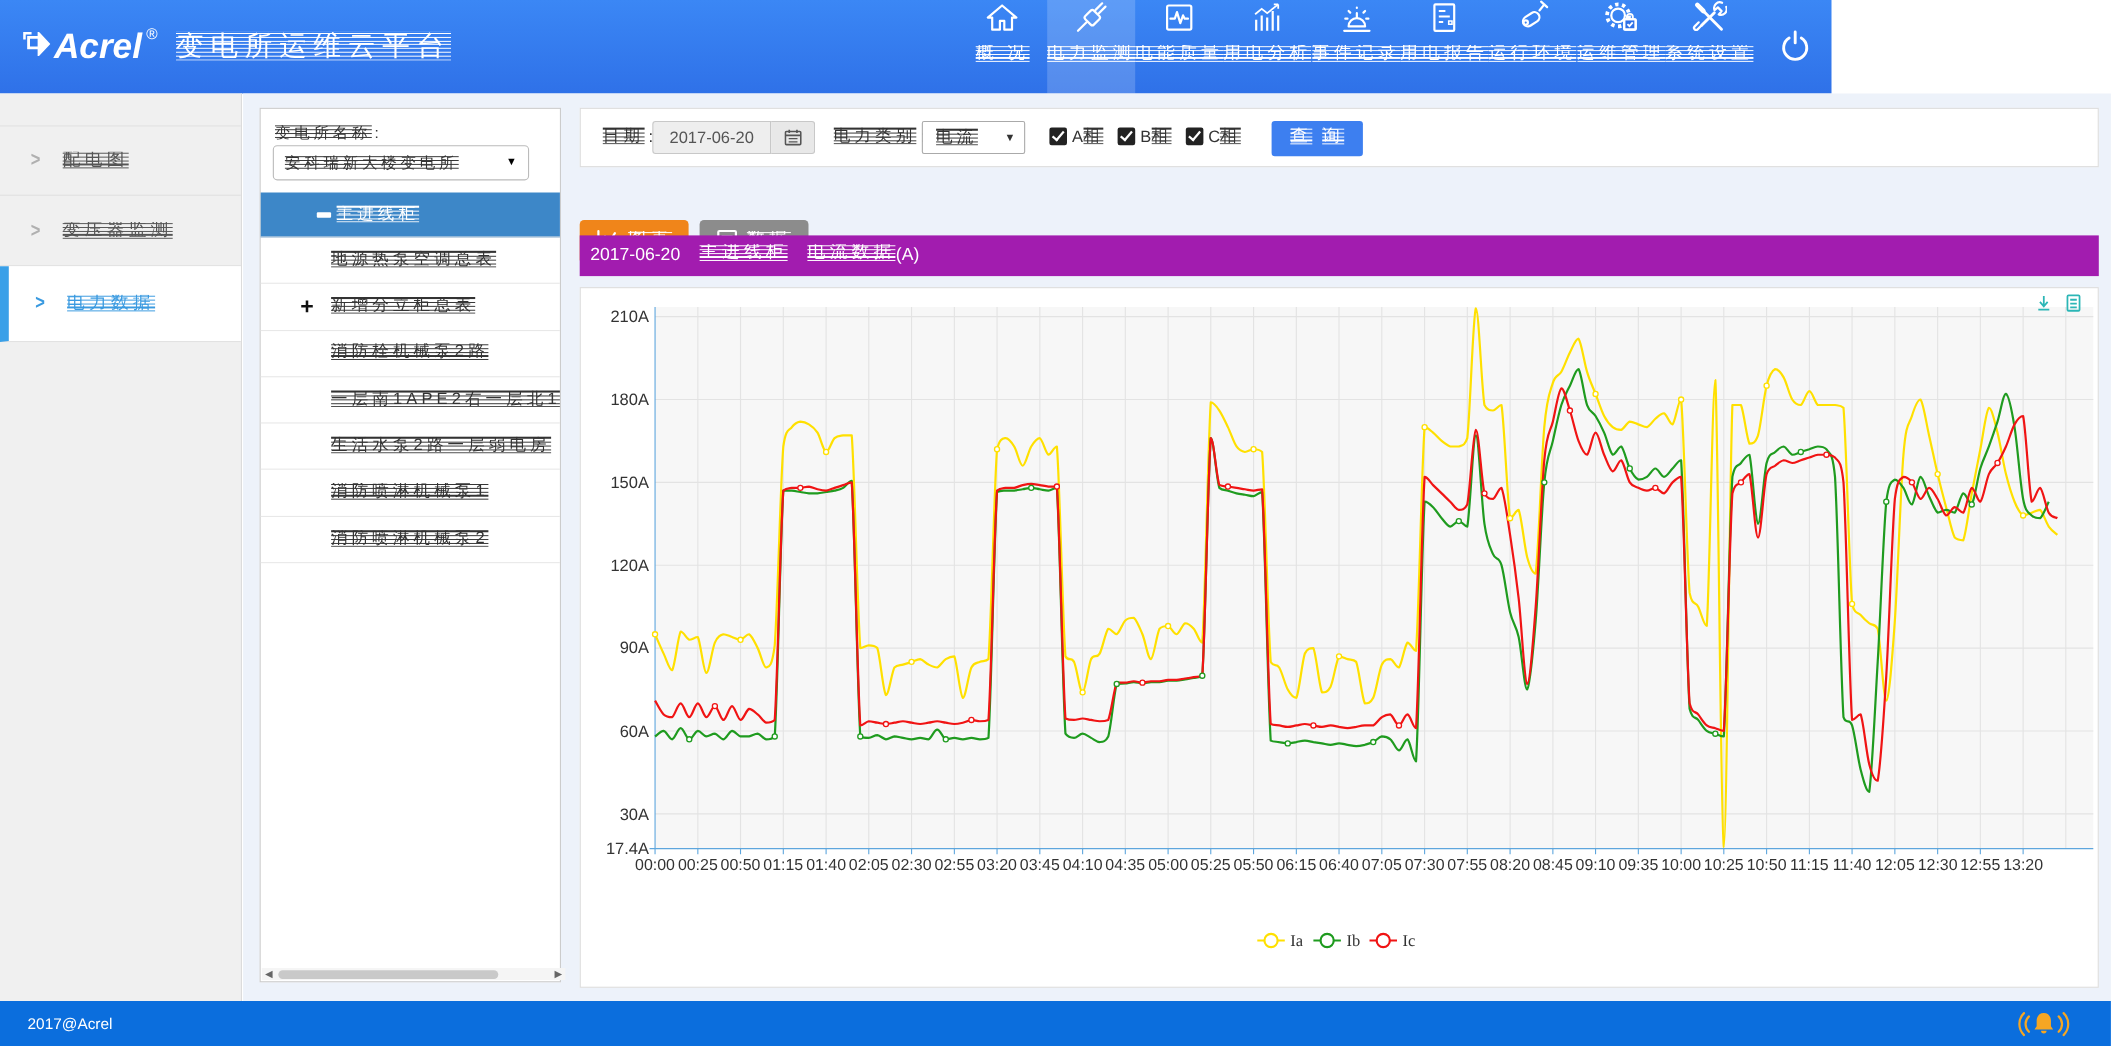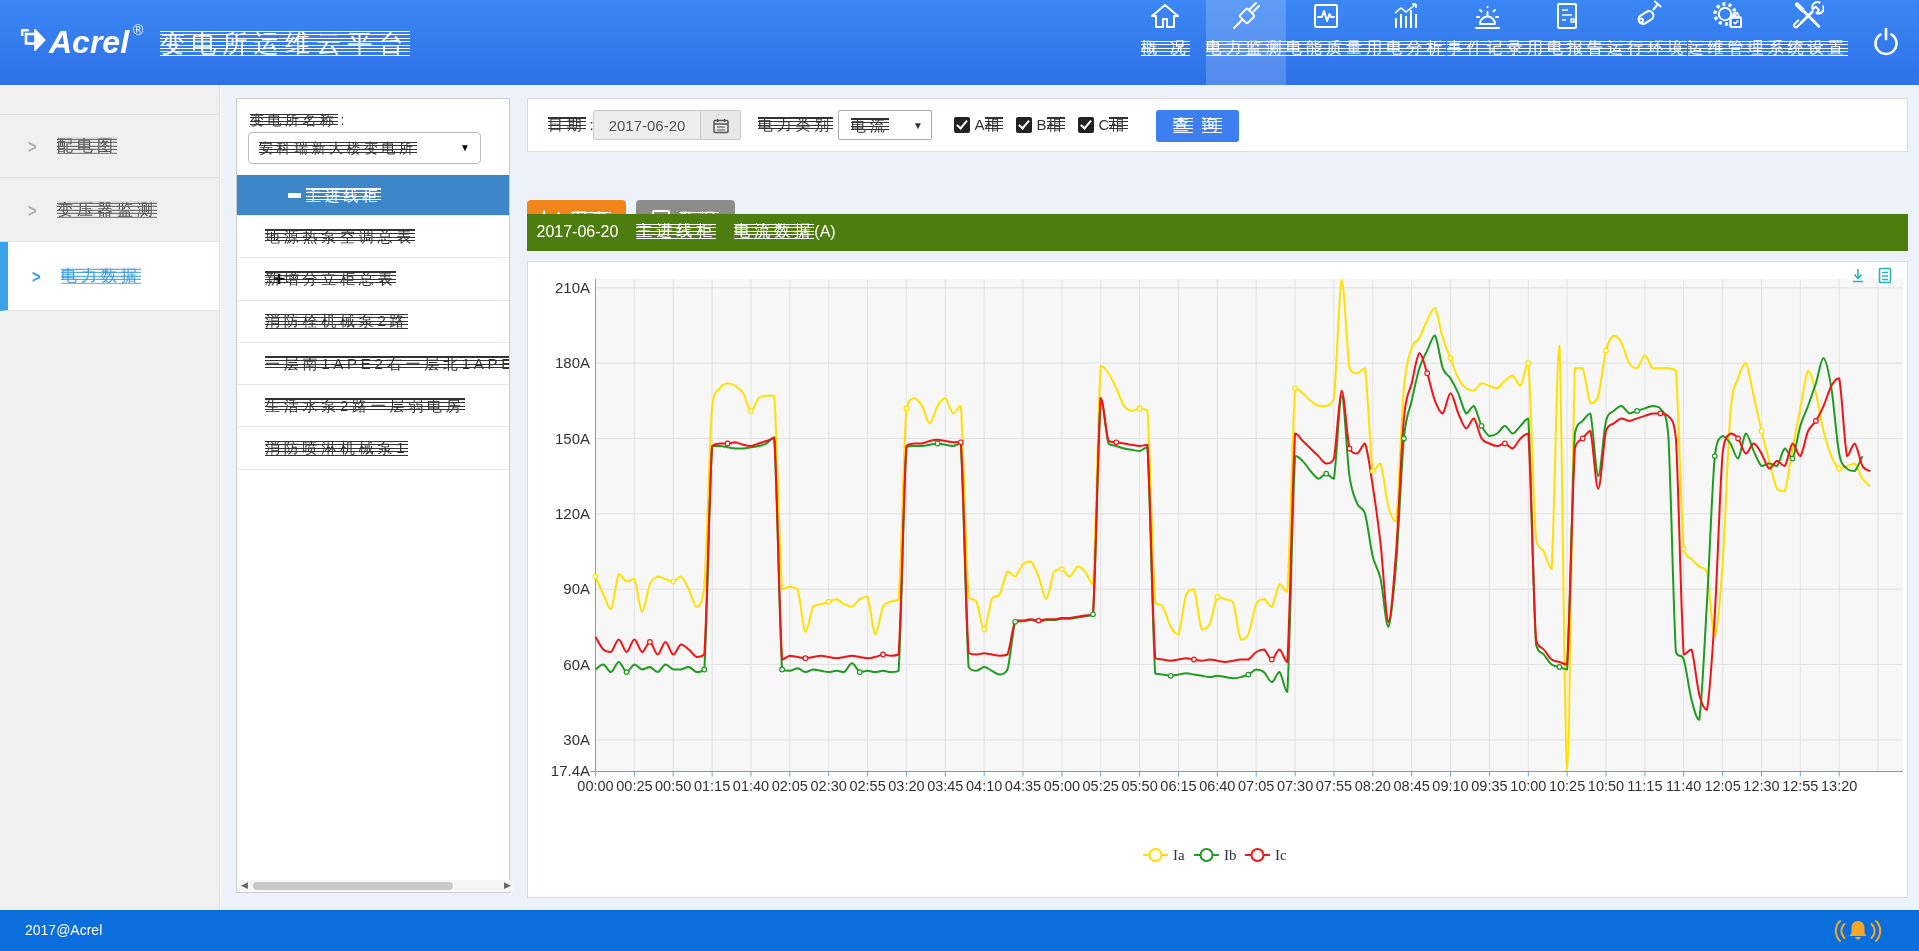--- a/index.html
+++ b/index.html
@@ -1,18 +1,18 @@
 <!DOCTYPE html>
 <html><head><meta charset="utf-8"><title>变电所运维云平台</title>
 <style>
 * { margin:0; padding:0; box-sizing:border-box; }
 html,body { width:1919px; height:951px; overflow:hidden; font-family:"Liberation Sans",sans-serif; background:#fff; }
 .cn { display:inline-block; height:1.02em; line-height:1.04em; overflow:hidden; vertical-align:-0.14em; letter-spacing:.25em; background-image: repeating-linear-gradient(180deg, currentColor 0 1px, transparent 1px 3.4px); background-position: 0 1px; background-repeat: repeat-y; background-size: 100% 100%; }
 
-#header { position:absolute; left:0; top:0; width:1919px; height:85px; background:linear-gradient(180deg,#3b87f5,#2f71e8); }
+#header { position:absolute; left:0; top:0; width:1665px; height:85px; background:linear-gradient(180deg,#3b87f5,#2f71e8); }
 #logo { position:absolute; left:21px; top:29px; }
 #acrel { position:absolute; left:49px; top:24px; color:#fff; font-size:32px; font-weight:bold; font-style:italic; }
 #reg { position:absolute; left:133px; top:22px; color:#fff; font-size:14px; }
 #title { position:absolute; left:160px; top:29px; color:#fff; font-size:25px; }
 #nav { position:absolute; right:71px; top:0; height:85px; display:flex; }
 .nav-item { width:80.3px; height:85px; text-align:center; color:#fff; }
 .nav-item.active { background:rgba(255,255,255,0.18); }
 .nav-label { font-size:16px; margin-top:4px; white-space:nowrap; }
 #power { position:absolute; right:18px; top:26px; }
 
@@ -25,21 +25,21 @@
 .sitem.active .chev { color:#3a9ae0; left:24px; }
 .sitem.active .stxt { left:53px; }
 
 #content { position:absolute; left:221px; top:85px; width:1698px; height:825px; background:#edf2fa; }
 
 #treepanel { position:absolute; left:15px; top:13px; width:274px; height:795px; background:#fff; border:1px solid #ccc; }
 #treepanel .lbl { margin:13px 0 0 13px; font-size:14px; color:#333; height:17px; line-height:17px; }
 #treesel { margin:3px 0 0 11px; width:233px; height:32px; border:1px solid #bbb; border-radius:4px; background:#fff; position:relative; font-size:14px; color:#333; line-height:30px; padding-left:10px; }
 #treesel .car { position:absolute; right:10px; top:0; font-size:10px; color:#000; }
 #tree { margin-top:11px; }
-.trow { position:relative; height:42.3px; line-height:42.3px; border-bottom:1px solid #e8e8e8; font-size:15px; color:#333; padding-left:28px; white-space:nowrap; overflow:hidden; }
+.trow { position:relative; height:42.3px; line-height:42.3px; border-bottom:1px solid #e8e8e8; font-size:15px; color:#333; padding-left:64px; white-space:nowrap; overflow:hidden; }
 .trow.sel { background:#3d87c8; color:#fff; padding-left:69px; height:41px; line-height:41px; }
 .minus { position:absolute; left:51px; top:18px; width:13px; height:4.5px; background:#fff; border-radius:1px; }
 .plus { position:absolute; left:36px; top:0; font-size:21px; font-weight:bold; color:#111; }
 #hscroll { position:absolute; left:1px; bottom:1px; width:276px; height:11px; background:#f5f5f5; }
 #hscroll .thumb { position:absolute; left:15px; top:1.5px; width:200px; height:8px; background:#c9c9c9; border-radius:4px; }
 #hscroll .ar { position:absolute; top:0; font-size:9px; color:#666; line-height:11px; }
 
 #controls { position:absolute; left:305.5px; top:13px; width:1381px; height:53.5px; background:#fff; border:1px solid #ddd; }
 .inline { position:absolute; top:11px; height:30px; line-height:30px; font-size:15px; color:#333; }
 #dateinput { left:65.5px; width:108px; background:#eee; border:1px solid #c8c8c8; border-radius:3px 0 0 3px; text-align:center; color:#555; }
@@ -49,21 +49,21 @@
 .cb { display:inline-block; width:16px; height:16px; background:#222; border-radius:2px; vertical-align:-3px; margin-right:5px; position:relative; }
 .cb:after { content:""; position:absolute; left:5px; top:1px; width:4px; height:9px; border:solid #fff; border-width:0 2.5px 2.5px 0; transform:rotate(40deg); }
 #querybtn { left:628.5px; width:83px; height:32px; line-height:32px; background:#3d7ff0; color:#fff; text-align:center; border-radius:3px; font-size:16px; }
 
 .tab { position:absolute; top:79px; height:39.5px; line-height:39.5px; color:#fff; font-size:16px; border-radius:4px; text-align:center;margin-top:36px; }
 #tab1 { left:305.5px; width:99.5px; background:#f0851a; }
 #tab1:after { content:""; position:absolute; left:44px; top:39.5px; border:8px solid transparent; border-top:9px solid #f0851a; border-bottom:none; }
 #tab2 { left:414.5px; width:99.5px; background:#8c8c8c; }
 .tab svg { vertical-align:-6px; margin-right:8px; }
 
-#banner { position:absolute; left:305.5px; top:129px; width:1381px; height:36.6px; background:#4d7c0f; color:#fff; line-height:36.6px; font-size:16px; }
+#banner { position:absolute; left:305.5px; top:129px; width:1381px; height:36.6px; background:#a21caf; color:#fff; line-height:36.6px; font-size:16px; }
 #banner span.t { margin-left:10px; } #banner span.t2 { margin-left:18px; }
 #banner .cn { margin-left:0; }
 
 #chartpanel { position:absolute; left:305.5px; top:176px; width:1381px; height:636.5px; background:#fff; border:1px solid #ddd; }
 
 #footer { position:absolute; left:0; top:910px; width:1919px; height:41px; background:#0b6edd; color:#fff; }
 #footer .txt { position:absolute; left:25px; top:12px; font-size:14px; }
 #bell { position:absolute; right:35px; top:7px; }
 </style></head>
 <body>
@@ -164,20 +164,21 @@
     <div class="lbl"><span class="cn ">变电所名称</span><span style="margin-left:3px">:</span></div>
     <div id="treesel"><span class="cn ">安科瑞新大楼变电所</span><span class="car">▼</span></div>
     <div id="tree">
         <div class="trow sel"><span class="minus"></span><span class="cn w">主进线柜</span></div>
         <div class="trow"><span class="cn d">地源热泵空调总表</span></div>
         <div class="trow"><span class="plus">+</span><span class="cn d">新增分立柜总表</span></div>
         <div class="trow"><span class="cn d">消防栓机械泵2路</span></div>
         <div class="trow"><span class="cn d">一层南1APE2右一层北1APE1左</span></div>
         <div class="trow"><span class="cn d">生活水泵2路一层弱电房</span></div>
         <div class="trow"><span class="cn d">消防喷淋机械泵1</span></div>
+        <div class="trow"><span class="cn d">消防喷淋机械泵2</span></div>
       </div>
     <div id="hscroll">
         <span class="ar" style="left:3px">◀</span>
         <div class="thumb"></div>
         <span class="ar" style="right:3px">▶</span>
       </div>
   </div>
   <div id="controls">
     <span class="inline" style="left:20.5px"><span class="cn ">日期</span><span style="margin:0 4px">:</span></span>
     <span class="inline" id="dateinput">2017-06-20</span>

